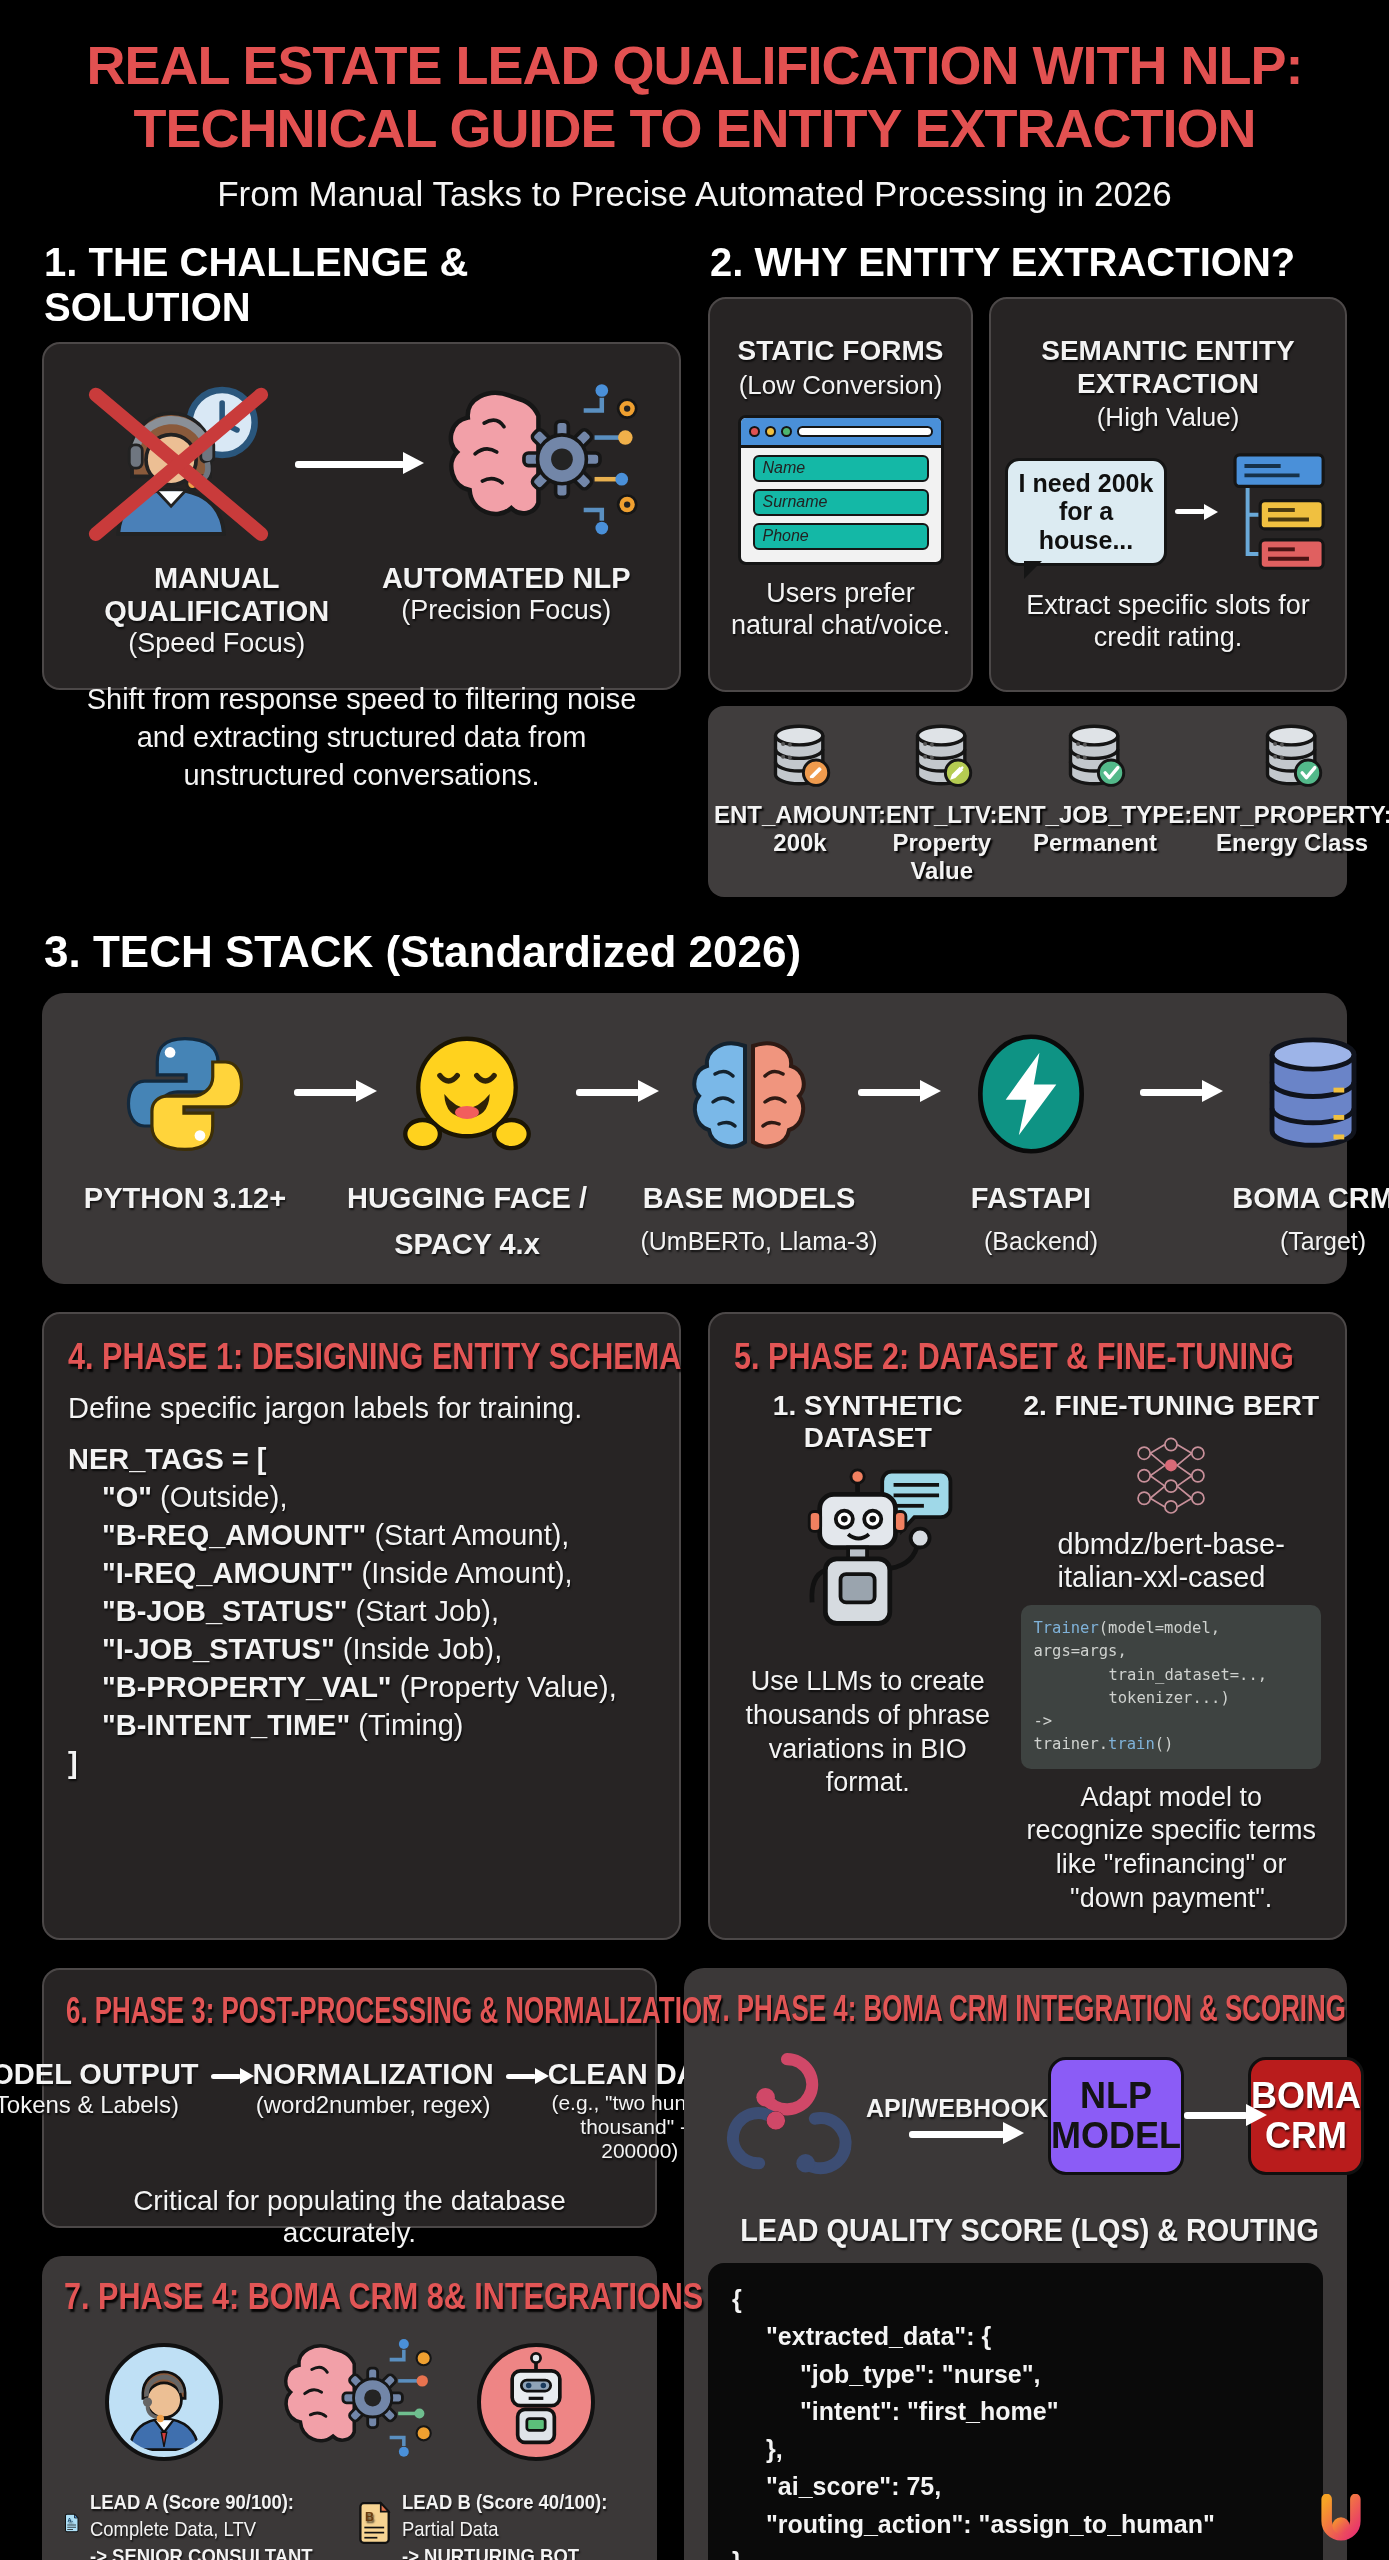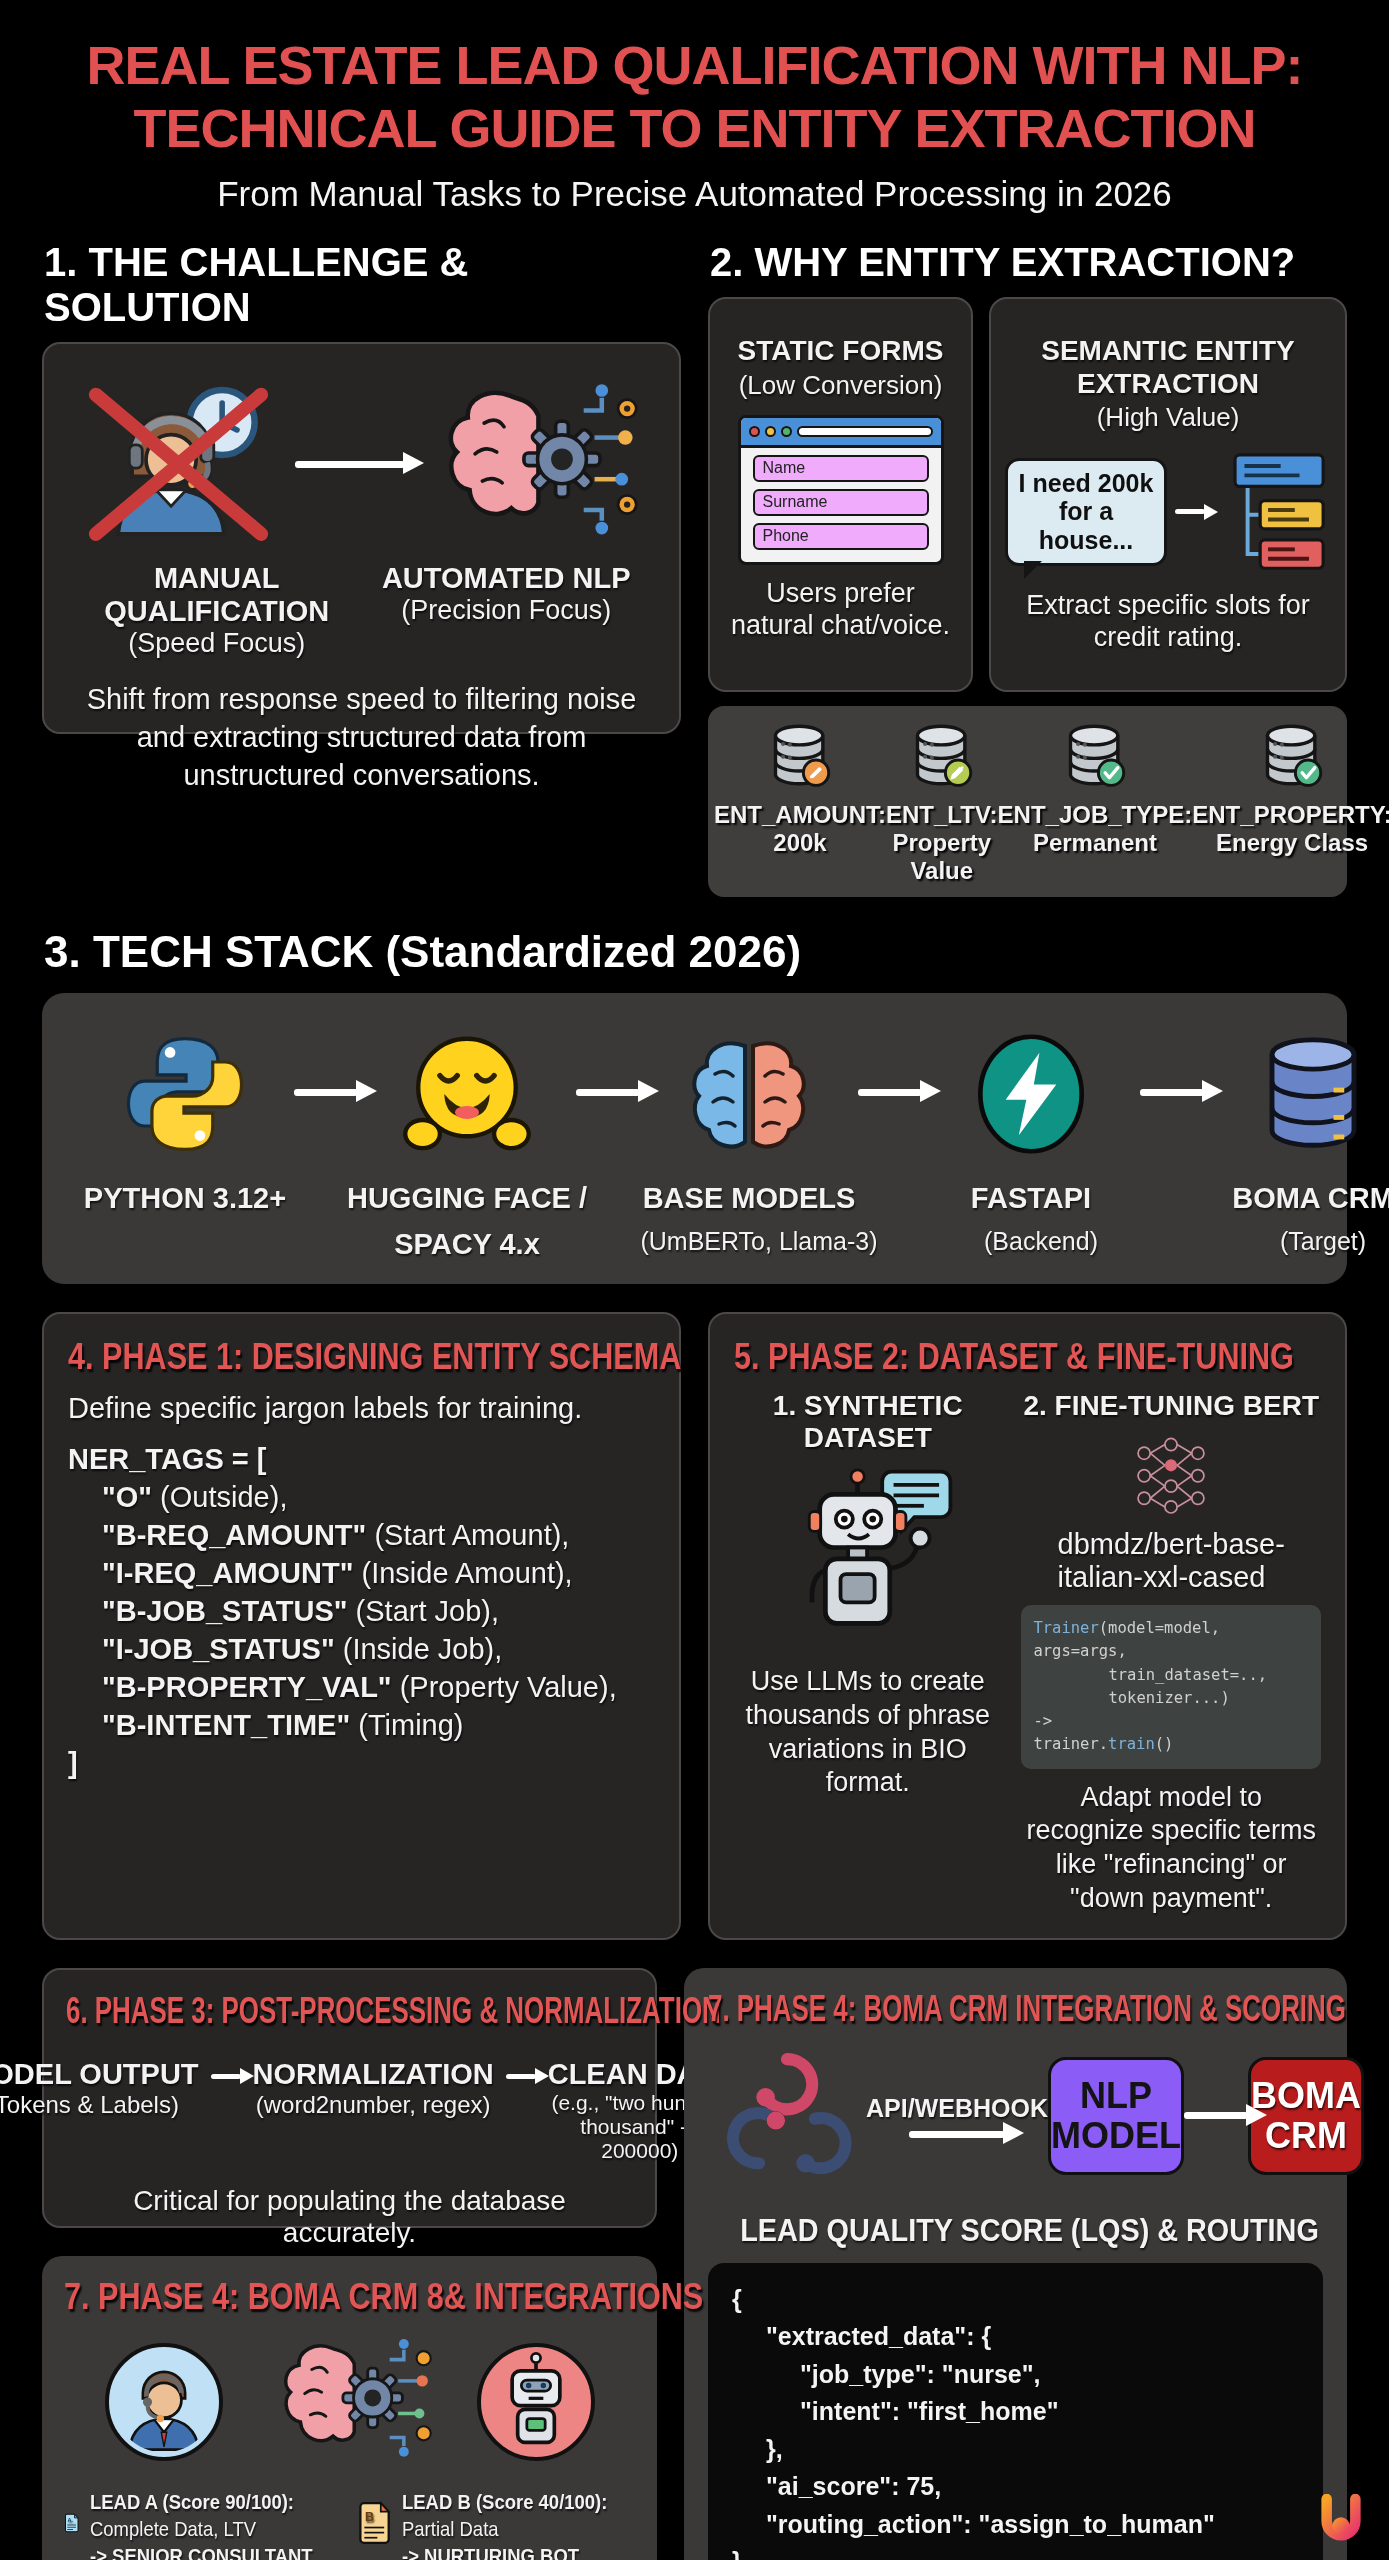--- a/index.html
+++ b/index.html
@@ -27,40 +27,40 @@
 
   
   .harrow { width:110px; height:7px; background:#fff; border-radius:3px; position:relative; flex:0 0 auto; }
   .harrow::after { content:""; position:absolute; right:-19px; top:-8.5px;
     border-left:21px solid #fff; border-top:11.5px solid transparent; border-bottom:11.5px solid transparent; }
   .harrow.md { width:64px; }
   .harrow.sm { width:30px; height:5px; }
   .harrow.sm::after { right:-13px; top:-5.5px; border-left:14px solid #fff; border-top:8px solid transparent; border-bottom:8px solid transparent; }
 
   
-  .s1-card { padding:24px 28px; height:392px; }
+  .s1-card { padding:24px 28px; height:348px; }
   .s1-icons { display:flex; align-items:center; justify-content:space-around; margin-top:8px; }
   .s1-labels { display:flex; margin-top:10px; }
   .s1-labels > div { flex:1; text-align:center; }
   .lbl-b { font-size:29px; font-weight:700; }
   .lbl-s { font-size:27px; font-weight:400; }
   .s1-body { font-size:29px; text-align:center; line-height:1.3; margin-top:22px; padding:0 10px; }
 
   
   .s2-cards { display:flex; gap:16px; }
   .s2-card { flex:1; padding:36px 14px; text-align:center; min-height:334px; }
   .s2-title { font-size:28px; font-weight:700; line-height:1.15; }
   .s2-sub { font-size:26px; margin-top:2px; }
   .s2-caption { font-size:27px; line-height:1.2; margin-top:12px; }
   .browser { width:206px; margin:14px auto 0; background:#f2f2f2; border:3px solid #151515; border-radius:8px; overflow:hidden; text-shadow:none; }
   .bw-top { height:30px; background:#4a90d9; border-bottom:3px solid #151515; display:flex; align-items:center; gap:5px; padding:0 8px; }
   .bw-dot { width:11px; height:11px; border-radius:50%; border:2px solid #151515; }
   .bw-pill { flex:1; height:11px; background:#fff; border:2px solid #151515; border-radius:6px; }
-  .bw-field { margin:7px 12px 0; height:27px; border:2.5px solid #151515; border-radius:6px; background:#f0abfc;
-              font-size:16px; color:#222; display:flex; align-items:center; padding-left:8px; font-weight:500; }
+  .bw-field { margin:7px 12px 0; height:27px; border:2.5px solid #151515; border-radius:6px; background:#14b8a6;
+              font-size:16px; color:#222; display:flex; align-items:center; padding-left:8px; font-weight:500;font-style:italic; }
   .browser .pad-b { height:12px; }
   .s2b-flow { display:flex; align-items:center; justify-content:center; gap:8px; margin-top:14px; }
   .bubble { width:162px; background:#dcebf2; border:3px solid #151515; border-radius:14px; padding:8px 6px;
             font-size:25px; font-weight:600; color:#101010; position:relative; text-shadow:none; line-height:1.15; }
   .bubble::after { content:""; position:absolute; left:16px; bottom:-16px;
      border:9px solid transparent; border-top-color:#151515; border-left-color:#151515; }
 
   .ent-bar { background:#403d3d; border-radius:16px; margin-top:14px; padding:16px 6px 12px; display:flex; }
   .ent-item { flex:1; text-align:center; }
   .ent-l { font-size:24px; font-weight:700; margin-top:4px; text-shadow:2px 2px 2px #000; }

